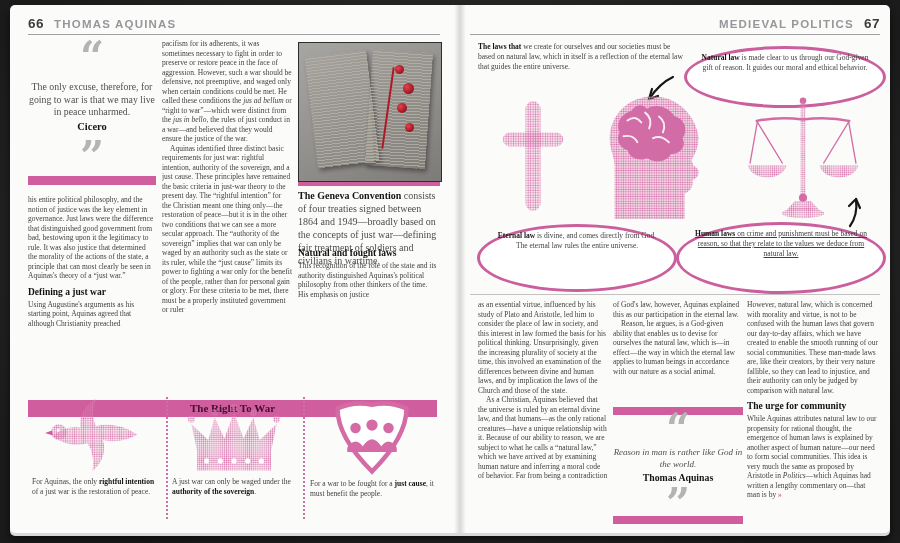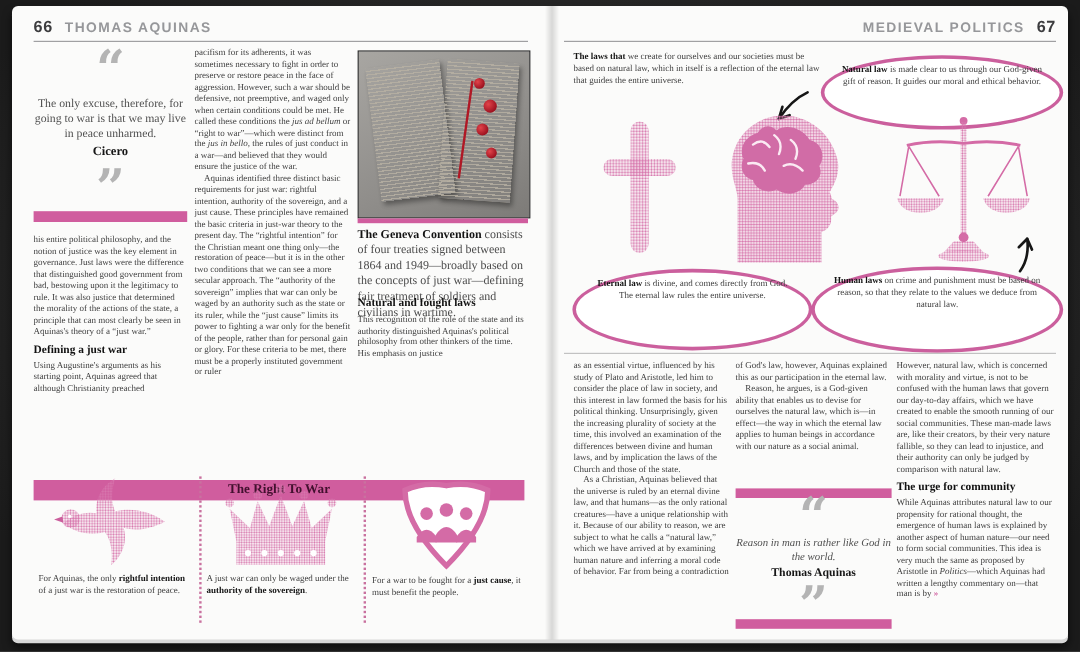--- a/index.html
+++ b/index.html
@@ -213,21 +213,21 @@
         <path d="M90 86 Q114 86 138 86 Q134 100 114 101 Q94 100 90 86 Z" fill="url(#ht5)"></path>
         <circle cx="70" cy="126" r="5" fill="#d46ba6"></circle>
         <path d="M60 130 L80 130 L90 141 L50 141 Z" fill="url(#ht5)"></path>
         <ellipse cx="70" cy="145" rx="26" ry="6" fill="url(#ht5)"></ellipse>
       </svg>
 
       <div class="abs bubble" style="left:23px;top:219px;width:194px;height:62px;">
         <div class="inner"><b>Eternal law</b><span> is divine, and comes directly from God. The eternal law rules the entire universe.</span></div>
       </div>
 
-      <div class="abs bubble" style="left:222px;top:217px;width:204px;height:66px;">
+      <div class="abs bubble" style="left:222px;top:217px;width:204px;height:66px;text-decoration:underline;">
         <div class="inner"><b>Human laws</b><span> on crime and punishment must be based on reason, so that they relate to the values we deduce from natural law.</span></div>
       </div>
 
       <div class="abs divline" style="left:16px;top:289px;width:410px;"></div>
 
       <div class="abs body-col" style="left:24px;top:295px;width:130px;height:238px;">
         <p>as an essential virtue, influenced by his study of Plato and Aristotle, led him to consider the place of law in society, and this interest in law formed the basis for his political thinking. Unsurprisingly, given the increasing plurality of society at the time, this involved an examination of the differences between divine and human laws, and by implication the laws of the Church and those of the state.</p>
         <p class="indent">As a Christian, Aquinas believed that the universe is ruled by an eternal divine law, and that humans—as the only rational creatures—have a unique relationship with it. Because of our ability to reason, we are subject to what he calls a “natural law,” which we have arrived at by examining human nature and inferring a moral code of behavior. Far from being a contradiction</p>
       </div>
 

